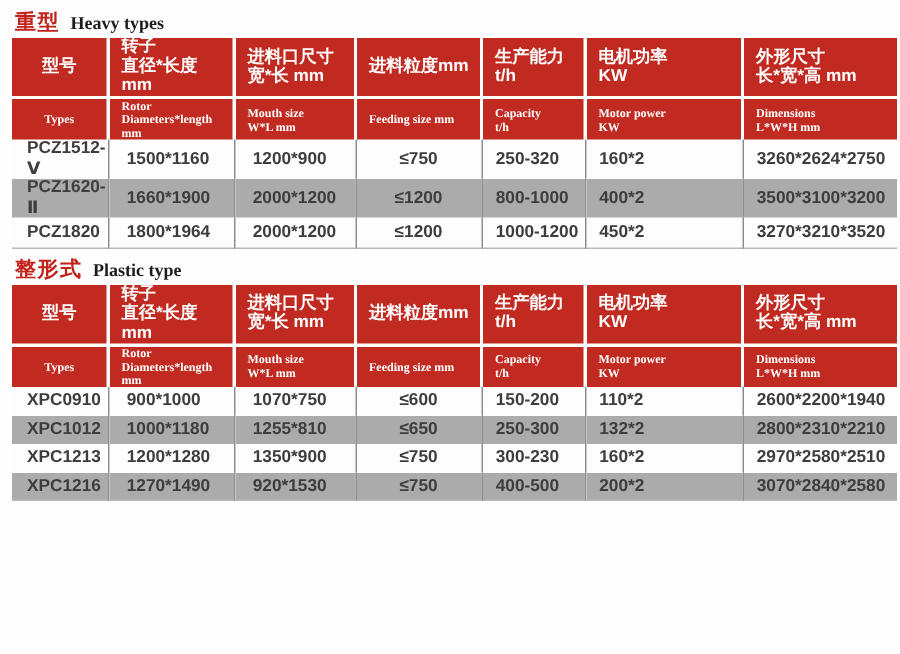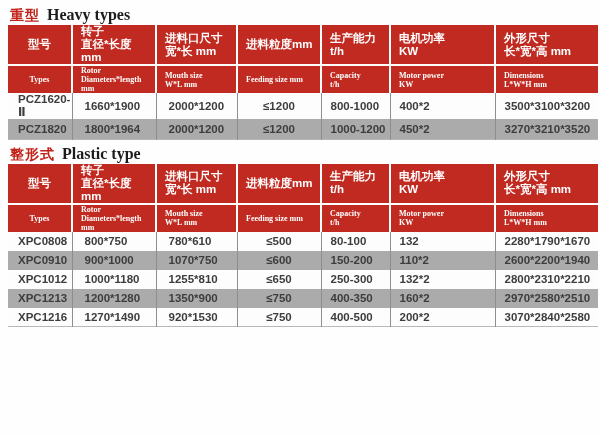--- a/index.html
+++ b/index.html
@@ -2,21 +2,21 @@
 <html><head>
 <meta charset="utf-8">
 <style>
   * { margin:0; padding:0; box-sizing:border-box; }
   html,body { width:600px; height:436px; background:#ffffff; overflow:hidden; }
   body { font-family:"Liberation Sans","DejaVu Sans",sans-serif; }
   .page { width:600px; height:436px; padding:4px 8px 16px 8px; background:#fefefe; }
 
   .sec-title { display:flex; align-items:baseline; gap:7px; height:17px; margin:2px 0 2px 2px; }
   .sec-title .zh { color:#c1231a; font-weight:bold; font-size:14px; letter-spacing:1px; }
-  .sec-title .en { color:#1c1c1c; font-weight:bold; font-size:16px;
+  .sec-title .en { color:#1c1c1c; font-weight:bold; font-size:12px;
                    font-family:"Liberation Serif","DejaVu Serif",serif; }
 
   table.spec { width:584px; table-layout:fixed; border-collapse:collapse;
                border-bottom:1px solid #b8b8b8; margin-bottom:5px; }
   table.spec th, table.spec td { vertical-align:middle; overflow:hidden; }
 
   
   table.spec th:nth-child(1), table.spec td:nth-child(1){ width:64px; }
   table.spec th:nth-child(2), table.spec td:nth-child(2){ width:84px; }
   table.spec th:nth-child(3), table.spec td:nth-child(3){ width:81px; }
@@ -83,20 +83,29 @@
             <th>Capacity
 t/h</th>
             <th>Motor power
 KW</th>
             <th>Dimensions
 L*W*H mm</th>
           </tr>
         </thead>
         <tbody>
           <tr>
+            <td>PCZ1512-Ⅴ</td>
+            <td>1500*1160</td>
+            <td>1200*900</td>
+            <td>≤750</td>
+            <td>250-320</td>
+            <td>160*2</td>
+            <td>3260*2624*2750</td>
+          </tr>
+          <tr>
             <td>PCZ1620-Ⅱ</td>
             <td>1660*1900</td>
             <td>2000*1200</td>
             <td>≤1200</td>
             <td>800-1000</td>
             <td>400*2</td>
             <td>3500*3100*3200</td>
           </tr>
           <tr>
             <td>PCZ1820</td>
@@ -143,29 +152,20 @@
             <th>Capacity
 t/h</th>
             <th>Motor power
 KW</th>
             <th>Dimensions
 L*W*H mm</th>
           </tr>
         </thead>
         <tbody>
           <tr>
-            <td>XPC0808</td>
-            <td>800*750</td>
-            <td>780*610</td>
-            <td>≤500</td>
-            <td>80-100</td>
-            <td>132</td>
-            <td>2280*1790*1670</td>
-          </tr>
-          <tr>
             <td>XPC0910</td>
             <td>900*1000</td>
             <td>1070*750</td>
             <td>≤600</td>
             <td>150-200</td>
             <td>110*2</td>
             <td>2600*2200*1940</td>
           </tr>
           <tr>
             <td>XPC1012</td>
@@ -174,21 +174,21 @@
             <td>≤650</td>
             <td>250-300</td>
             <td>132*2</td>
             <td>2800*2310*2210</td>
           </tr>
           <tr>
             <td>XPC1213</td>
             <td>1200*1280</td>
             <td>1350*900</td>
             <td>≤750</td>
-            <td>400-350</td>
+            <td>300-230</td>
             <td>160*2</td>
             <td>2970*2580*2510</td>
           </tr>
           <tr>
             <td>XPC1216</td>
             <td>1270*1490</td>
             <td>920*1530</td>
             <td>≤750</td>
             <td>400-500</td>
             <td>200*2</td>

